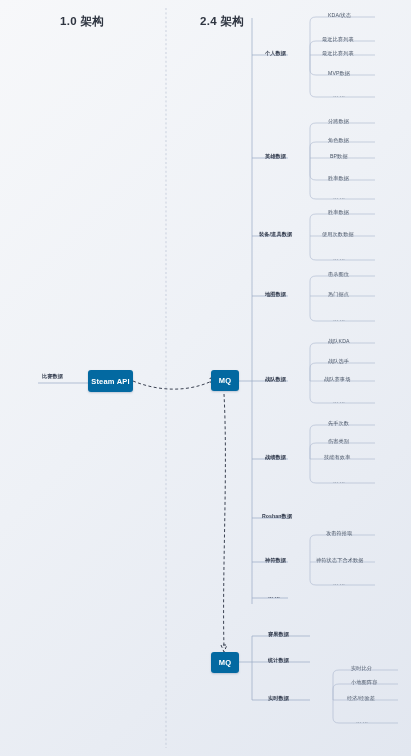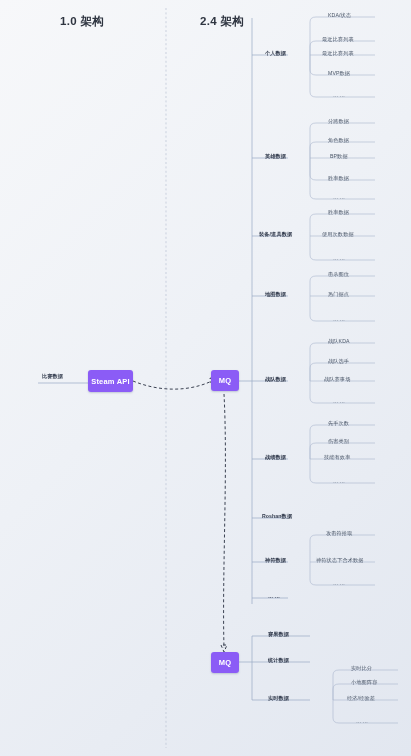--- a/index.html
+++ b/index.html
@@ -20,21 +20,21 @@
     font-weight: bold;
     color: #2e3440;
     letter-spacing: 0.3px;
     white-space: nowrap;
   }
   #hdr1 { left: 60px;  top: 14px; }
   #hdr2 { left: 200px; top: 14px; }
 
   .node {
     position: absolute;
-    background: #8b5cf6;
+    background: #0369a1;
     color: #ffffff;
     font-size: 7.5px;
     font-weight: bold;
     border-radius: 3px;
     display: flex;
     align-items: center;
     justify-content: center;
     box-shadow: 0 1px 2px rgba(70,90,130,0.28);
     white-space: nowrap;
     letter-spacing: 0.2px;

